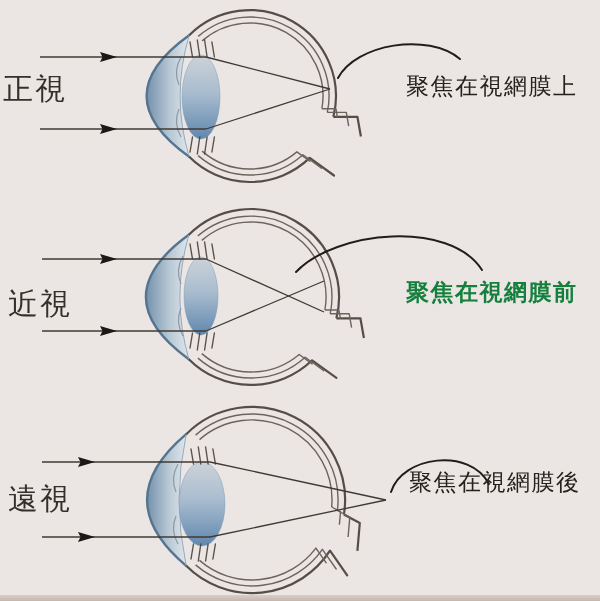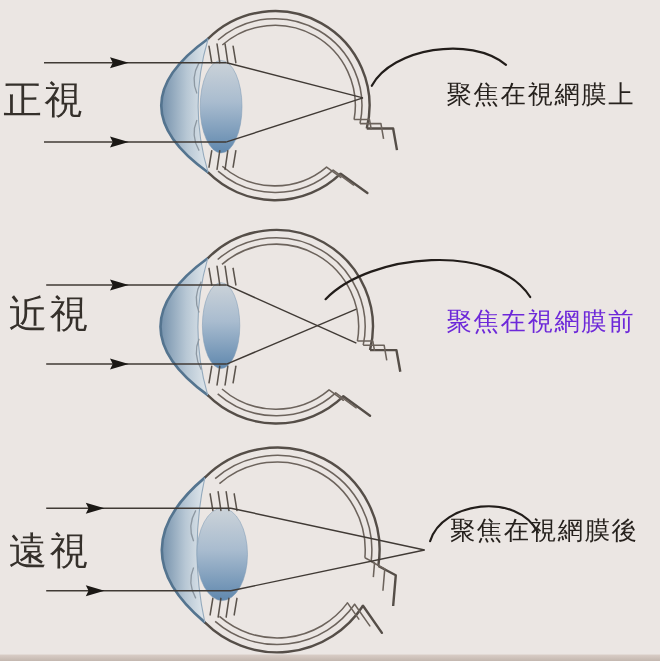--- a/index.html
+++ b/index.html
@@ -2,21 +2,21 @@
 <html><head>
 <meta charset="utf-8">
 <style>
   html,body{margin:0;padding:0;}
   body{font-family:"Liberation Sans","DejaVu Sans",sans-serif;}
   .stage{position:relative;width:600px;height:601px;overflow:hidden;}
   .panel{position:absolute;left:0;width:600px;}
   .panel svg{position:absolute;left:0;top:0;display:block;}
   .side-label{
     position:absolute;
-    font-size:35px;
+    font-size:30px;
     font-weight:500;
     letter-spacing:2px;
     line-height:1;
     color:#35302b;
     white-space:nowrap;
   }
   .caption{
     position:absolute;
     font-size:23px;
     font-weight:500;
@@ -151,22 +151,22 @@
         <g>
           <line x1="42" y1="59" x2="206" y2="59" stroke="#403a35" stroke-width="1.4"></line>
           <polygon points="117,59 100,54 102.5,59 100,64" fill="#1b1815"></polygon>
           <line x1="42" y1="131" x2="206" y2="131" stroke="#403a35" stroke-width="1.4"></line>
           <polygon points="117,131 100,126 102.5,131 100,136" fill="#1b1815"></polygon>
           <line x1="206" y1="59" x2="324" y2="112" stroke="#403a35" stroke-width="1.3"></line>
           <line x1="206" y1="131" x2="324" y2="81" stroke="#403a35" stroke-width="1.3"></line>
         </g>
         <path d="M296,72 C336,30 450,20 482,70" fill="none" stroke="#221d1a" stroke-width="2" stroke-linecap="round"></path>
       </svg>
-    <div class="side-label" style="left: 8px; top: 68px; color: rgb(53, 48, 43);">近視</div>
-    <div class="caption" style="left: 406px; top: 81px; color: #6d28d9;">聚焦在視網膜前</div>
+    <div class="side-label" style="left: 8px; top: 89px; color: rgb(53, 48, 43);">近視</div>
+    <div class="caption" style="left: 406px; top: 81px; color: #15803d; font-weight: bold;">聚焦在視網膜前</div>
   </section>
 
   <section class="panel" style="top:400px;height:201px">
     <svg id="eye2" width="600" height="201" viewBox="0 0 600 201">
         <defs>
           <linearGradient id="lg2" x1="0" y1="0" x2="0" y2="1">
             <stop offset="0%" stop-color="#ccd3d9"></stop>
             <stop offset="45%" stop-color="#a9bccf"></stop>
             <stop offset="100%" stop-color="#6088ae"></stop>
           </linearGradient>

